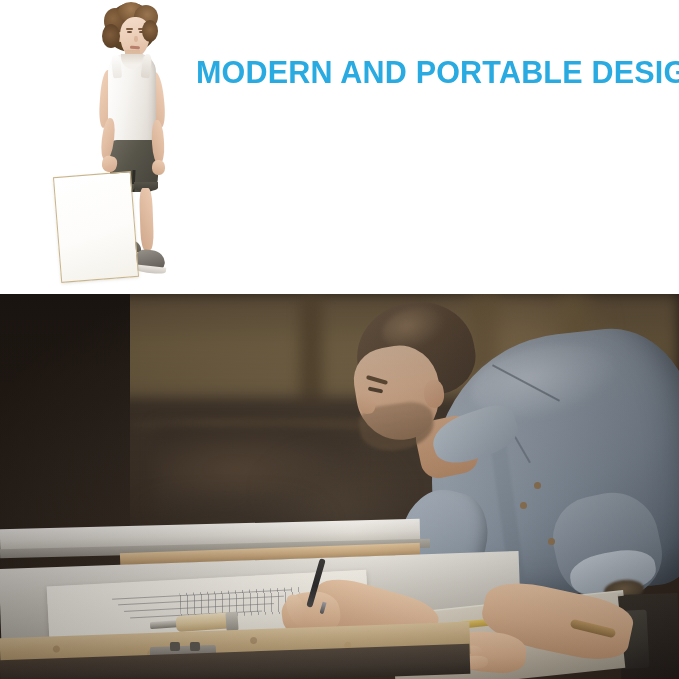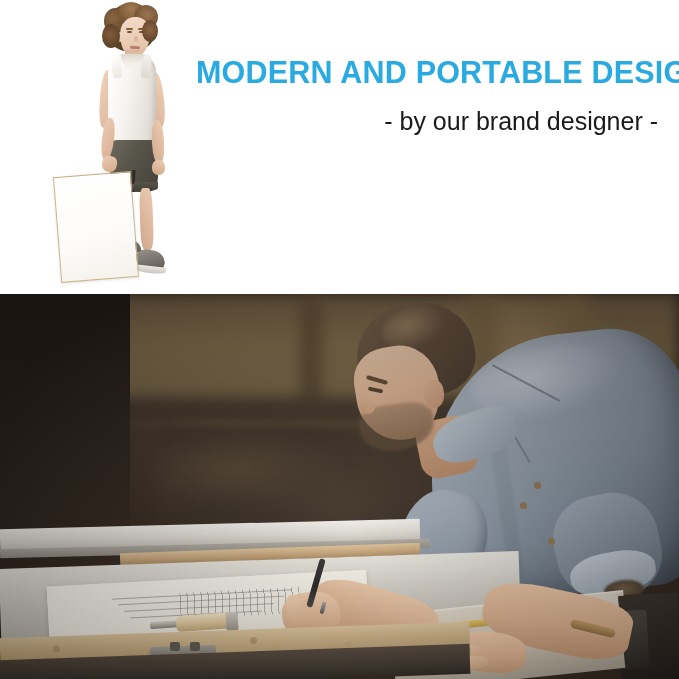--- a/index.html
+++ b/index.html
@@ -682,21 +682,20 @@
 
       <div class="boy-part arm-l-fore"></div>
       <div class="boy-part arm-r-fore"></div>
       <div class="boy-part board"></div>
       <div class="boy-part hand-l"></div>
       <div class="boy-part hand-r"></div>
     </div>
 
     <div id="headline">MODERN AND PORTABLE DESIGN</div>
 
-    <div id="subheadline">- by our brand designer -</div>
   </div>
 
   <div id="workshop-photo">
 
     <div class="wk bg-wall-upper"></div>
     <div class="wk bg-post-2"></div>
     <div class="wk bg-post-3"></div>
     <div class="wk bg-post-4"></div>
     <div class="wk bg-highlight-r"></div>
     <div class="wk bg-wall-lower"></div>

